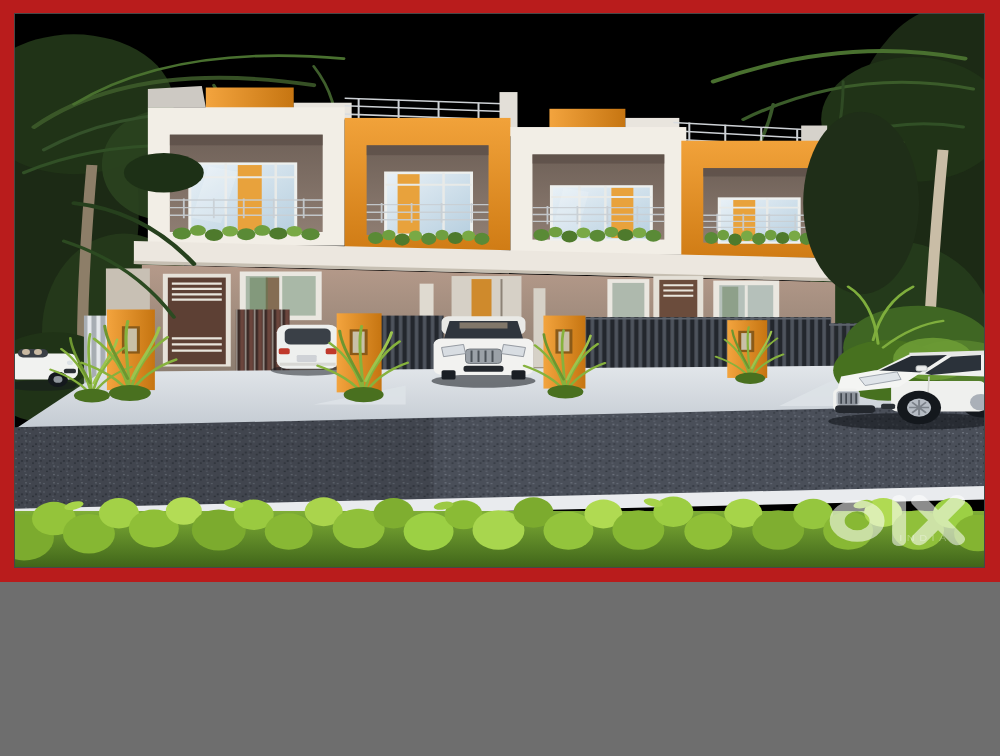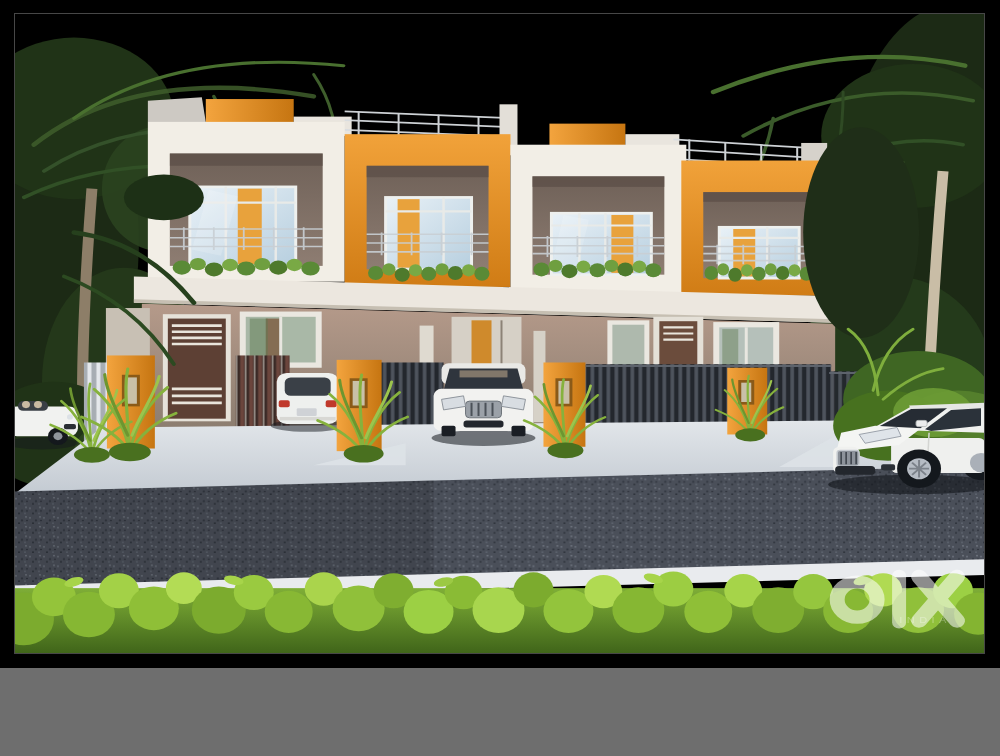--- a/index.html
+++ b/index.html
@@ -1,18 +1,18 @@
 <!DOCTYPE html>
 <html><head>
 <meta charset="utf-8">
 <style>
   html,body{margin:0;padding:0;background:#6e6e6e;}
   .frame{
-    width:1000px;height:668px;
-    background:#000000;
+    width:1000px;height:582px;
+    background:#b91c1c;
     box-sizing:border-box;
     padding:13px 15px 14px 14px;
     position:relative;
     font-family:"Liberation Sans", sans-serif;
   }
   .photo{
     width:100%;height:100%;
     background:#000;
     position:relative;
     outline:1px solid #474747;

